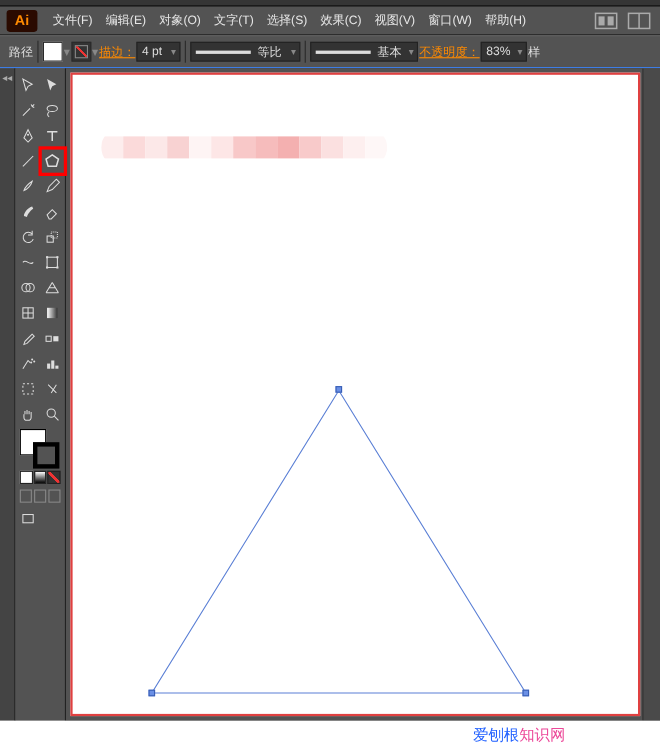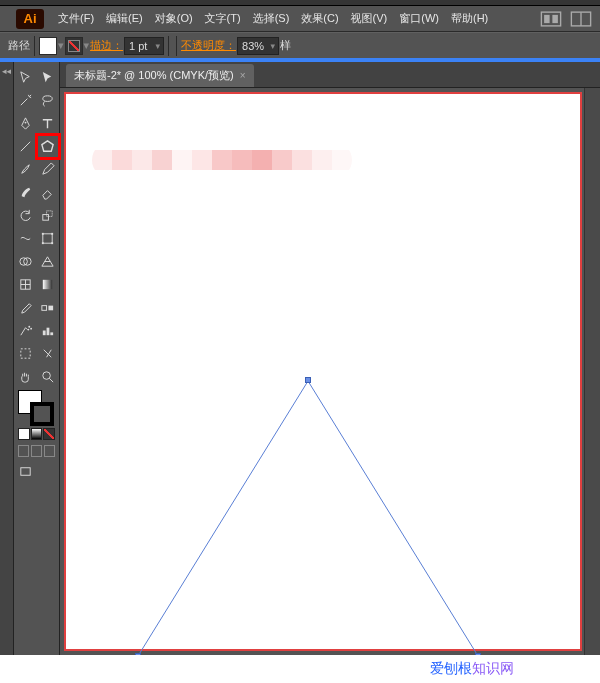--- a/index.html
+++ b/index.html
@@ -23,21 +23,21 @@
   .title-bar {
     height: 6px;
     background: #353535;
     border-bottom: 1px solid #000;
   }
   .menu-bar {
     height: 26px;
     background: #535353;
     display: flex;
     align-items: center;
-    padding-left: 16px;
+    padding-left: 6px;
     border-bottom: 1px solid #2a2a2a;
   }
   .ai-logo {
     width: 28px;
     height: 20px;
     background: #2a0a00;
     color: #ff8a00;
     border-radius: 3px;
     display: flex;
     align-items: center;
@@ -55,21 +55,21 @@
   .menu-right { display: flex; gap: 8px; padding-right: 8px; }
   .menu-right-icon {
     width: 22px; height: 18px;
     display: flex; align-items: center; justify-content: center;
     color: #aaa;
   }
   .options-bar {
     height: 30px;
     background: #535353;
     border-top: 1px solid #606060;
-    border-bottom: 4px solid #3b82f6;
+    border-bottom: 1px solid #3b82f6;
     display: flex;
     align-items: center;
     padding: 0 8px;
     gap: 1px;
   }
   .label { color: #ddd; }
   .orange { color: #ff8a00; text-decoration: underline; }
   .swatch {
     width: 18px; height: 18px;
     border: 1px solid #2a2a2a;
@@ -205,21 +205,21 @@
   .anchor {
     position: absolute; width: 6px; height: 6px;
     background: #6a8fe5; border: 1px solid #3a5fb5;
   }
   .watermark {
     position: absolute;
     left: 430px; top: 660px;
     font-size: 14px;
   }
   .watermark a { color: #2060ff; text-decoration: none; }
-  .watermark span { color: #8b5cf6; margin-top: 28px; }
+  .watermark span { color: #ec4899; margin-top: 28px; }
 </style>
 </head>
 <body>
 
 <div class="app">
   <div class="title-bar"></div>
 
   <div class="menu-bar">
     <div class="ai-logo">Ai</div>
     <div class="menu-item">文件(F)</div>
@@ -251,24 +251,32 @@
 
   <div class="options-bar">
     <span class="label">路径</span>
     <div class="pipe"></div>
     <div class="swatch"></div>
     <span style="color:#888">▾</span>
     <div class="swatch-none"></div>
     <span style="color:#888">▾</span>
     <span class="orange">描边：</span>
     <div class="dropdown">
-      <span>1 pt</span>
+      <span>4 pt</span>
     </div>
     <div class="pipe"></div>
+    <div class="dropdown" style="min-width:100px;">
+      <div class="stroke-line"></div>
+      <span style="margin-left:6px">等比</span>
+    </div>
     <div class="pipe"></div>
+    <div class="dropdown" style="min-width:90px;">
+      <div class="stroke-line"></div>
+      <span style="margin-left:6px">基本</span>
+    </div>
     <span class="orange">不透明度：</span>
     <div class="dropdown">
       <span>83%</span>
     </div>
     <span class="label">样</span>
   </div>
 
   <div class="body-row">
     <div class="collapse-col">
       <span>◂◂</span>
@@ -484,26 +492,20 @@
       <div class="tool-row">
         <div class="tool">
             <svg viewBox="0 0 16 16">
               <rect x="3" y="4" width="10" height="8" fill="none" stroke="#ddd"></rect>
             </svg>
           </div>
       </div>
     </div>
 
     <div class="main-col">
-      <div class="tab-bar">
-        <div class="doc-tab">
-          <span>未标题-2* @ 100% (CMYK/预览)</span>
-          <span class="tab-close">×</span>
-        </div>
-      </div>
 
       <div class="canvas-wrap">
         <div class="scroll-v"></div>
         <div class="canvas-outer">
           <div class="canvas-inner">
 
             <div class="pix-blur">
               <div class="px" style="left:0px; top:8px; background:#fdeded"></div>
               <div class="px" style="left:20px; top:8px; background:#fbdada"></div>
               <div class="px" style="left:40px; top:8px; background:#fce8e8"></div>

